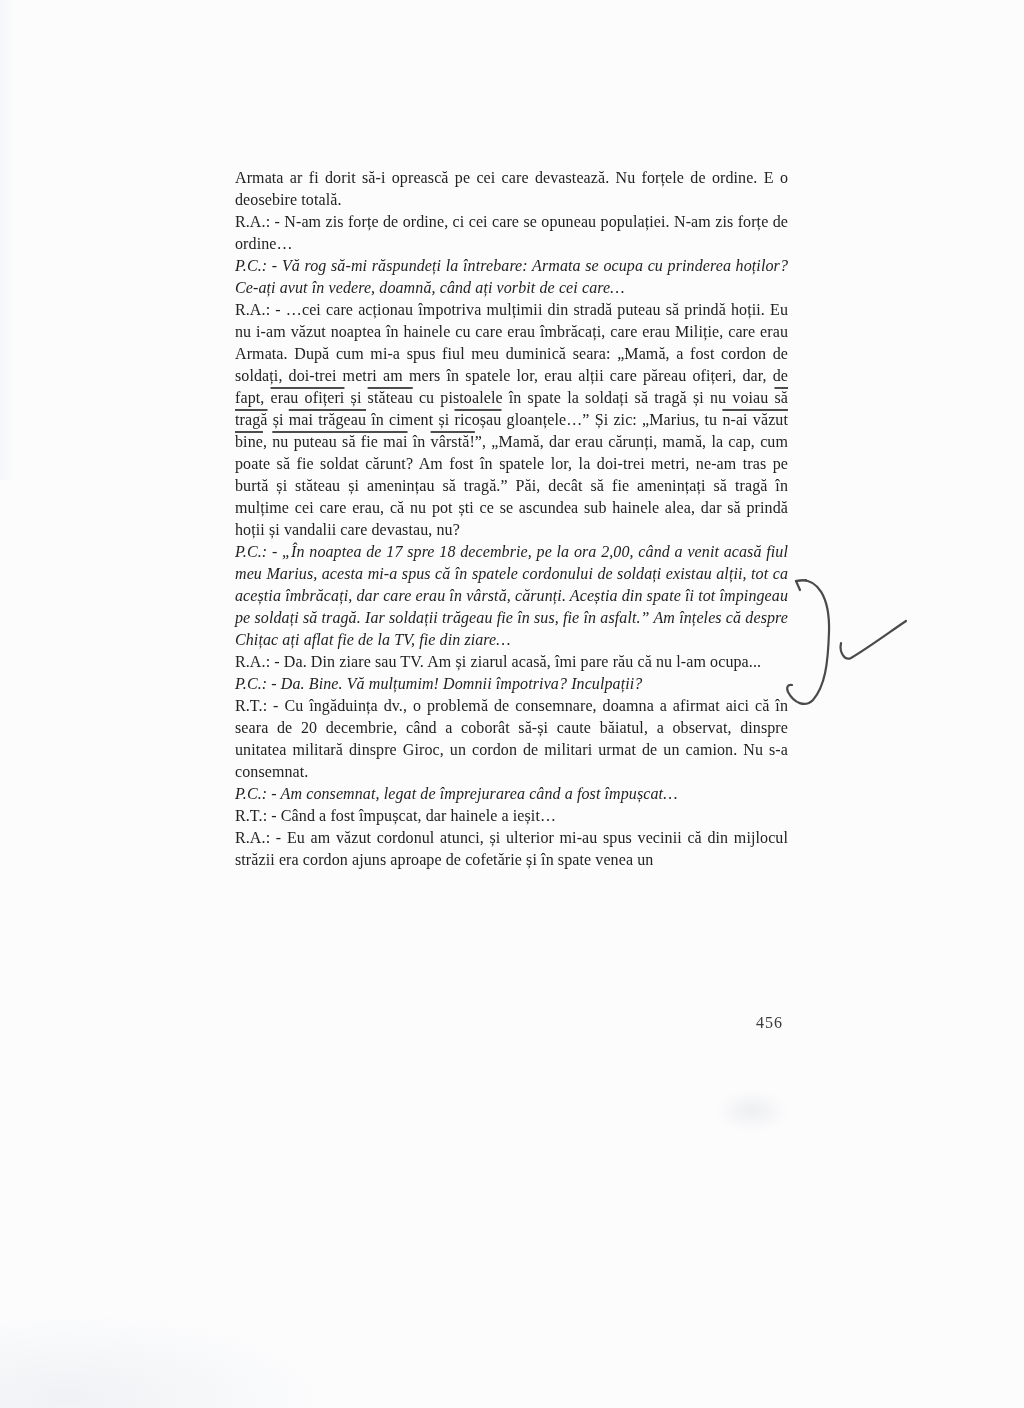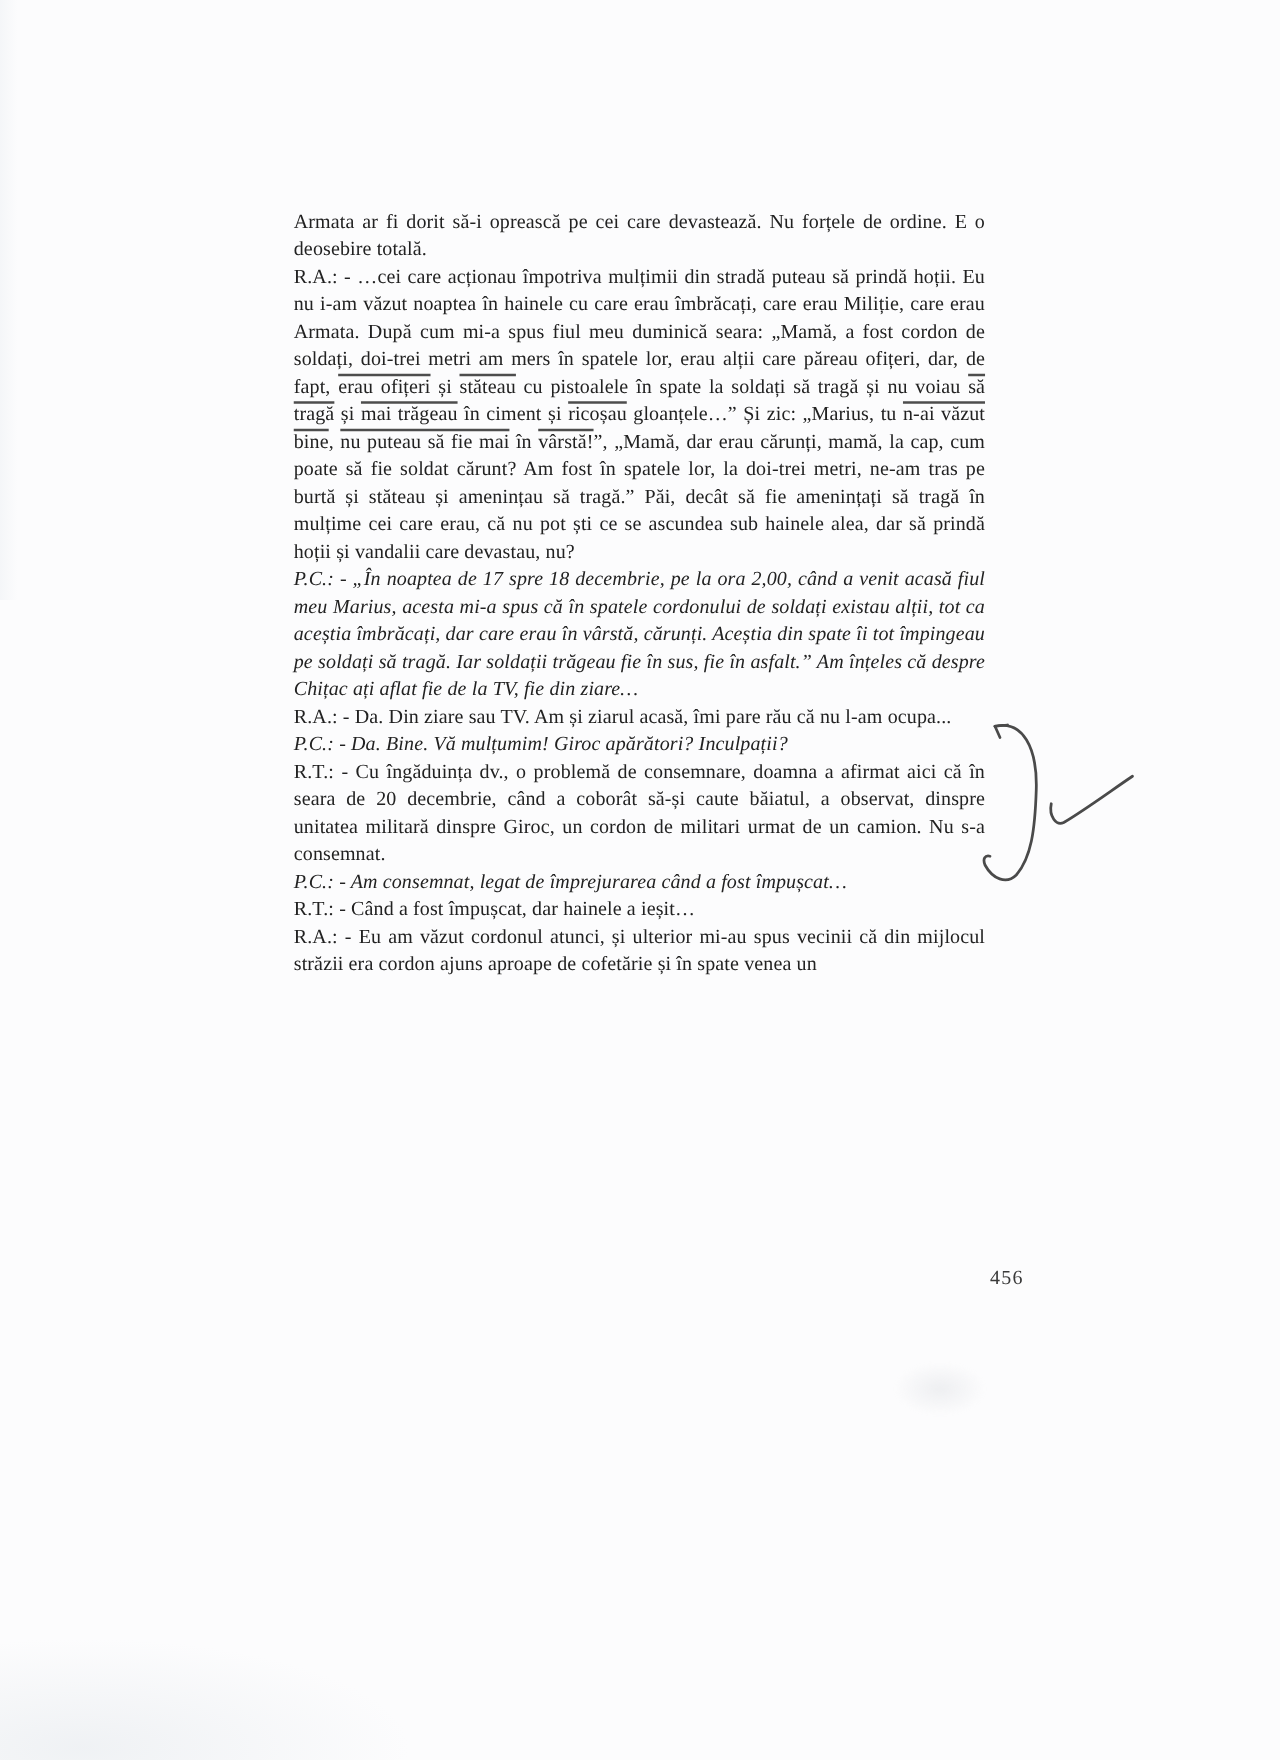--- a/index.html
+++ b/index.html
@@ -46,21 +46,21 @@
     text-underline-offset: 2px;
     text-decoration-color: #4d4d4d;
   }
   .o {
     text-decoration: overline;
     text-decoration-thickness: 1.8px;
     text-decoration-color: #4d4d4d;
   }
   .page-number {
     position: absolute;
-    left: 792px;
+    left: 756px;
     top: 1014px;
     font-size: 16px;
     color: #3a3a3a;
     letter-spacing: 1px;
   }
   .pen-overlay {
     position: absolute; left: 0; top: 0;
     width: 1024px; height: 1408px;
     pointer-events: none;
   }
@@ -69,24 +69,26 @@
 <body>
 
 <div class="sheet">
 
   <div class="edge-left"></div>
   <div class="corner-bottom-left"></div>
   <div class="smudge"></div>
 
   <div class="text-block">
       <p><span>Armata ar fi dorit să-i oprească pe cei care devastează. Nu forțele de ordine. E o deosebire totală.</span></p>
+      <p><span>R.A.: - N-am zis forțe de ordine, ci cei care se opuneau populației. N-am zis forțe de ordine…</span></p>
+      <p class="italic"><span>P.C.: - Vă rog să-mi răspundeți la întrebare: Armata se ocupa cu prinderea hoților? Ce-ați avut în vedere, doamnă, când ați vorbit de cei care…</span></p>
       <p><span>R.A.: - …cei care acționau împotriva mulțimii din stradă puteau să prindă hoții. Eu nu i-am văzut noaptea în hainele cu care erau îmbrăcați, care erau Miliție, care erau Armata. După cum mi-a spus fiul meu duminică seara: </span><span class="u">„Mamă,</span><span> a </span><span class="u">fost cordon</span><span> de </span><span class="u">soldați</span><span>, doi-trei metri </span><span class="u">am mers</span><span> în </span><span class="u">spatele lor</span><span>, </span><span class="u">erau</span><span> </span><span class="u">alții care</span><span> păreau </span><span class="u">ofițeri</span><span>, dar, de fapt, </span><span class="o">erau ofițeri</span><span> și </span><span class="o">stăteau</span><span> cu </span><span class="u">pistoalele în</span><span> spate la </span><span class="u">soldați să tragă</span><span> și </span><span class="u">nu</span><span> voiau </span><span class="o">să tragă</span><span> și </span><span class="o">mai trăgeau</span><span> în </span><span class="u">ciment și</span><span> </span><span class="o">ricoșau</span><span> gloanțele…” Și zic: „Marius, tu </span><span class="o">n-ai văzut bine</span><span>, </span><span class="o">nu puteau să fie mai</span><span> în </span><span class="o">vârstă!</span><span>”, „Mamă, dar erau cărunți, mamă, la cap, cum poate să fie soldat cărunt? Am fost în spatele lor, la doi-trei metri, ne-am tras pe burtă și stăteau și amenințau să tragă.” Păi, decât să fie amenințați să tragă în mulțime cei care erau, că nu pot ști ce se ascundea sub hainele alea, dar să prindă hoții și vandalii care devastau, nu?</span></p>
       <p class="italic"><span>P.C.: - „În noaptea de 17 spre 18 decembrie, pe la ora 2,00, când a venit acasă fiul meu Marius, acesta mi-a spus că în spatele cordonului de soldați existau alții, tot ca aceștia îmbrăcați, dar care erau în vârstă, cărunți. Aceștia din spate îi tot împingeau pe soldați să tragă. Iar soldații trăgeau fie în sus, fie în asfalt.” Am înțeles că despre Chițac ați aflat fie de la TV, fie din ziare…</span></p>
       <p><span>R.A.: - Da. Din ziare sau TV. Am și ziarul acasă, îmi pare rău că nu l-am ocupa...</span></p>
-      <p class="italic"><span>P.C.: - Da. Bine. Vă mulțumim! Giroc apărători? Inculpații?</span></p>
+      <p class="italic"><span>P.C.: - Da. Bine. Vă mulțumim! Domnii împotriva? Inculpații?</span></p>
       <p><span>R.T.: - Cu îngăduința dv., o problemă de consemnare, doamna a afirmat aici că în seara de 20 decembrie, când a coborât să-și caute băiatul, a observat, dinspre unitatea militară dinspre Giroc, un cordon de militari urmat de un camion. Nu s-a consemnat.</span></p>
       <p class="italic"><span>P.C.: - Am consemnat, legat de împrejurarea când a fost împușcat…</span></p>
       <p><span>R.T.: - Când a fost împușcat, dar hainele a ieșit…</span></p>
       <p><span>R.A.: - Eu am văzut cordonul atunci, și ulterior mi-au spus vecinii că din mijlocul străzii era cordon ajuns aproape de cofetărie și în spate venea un</span></p>
     </div>
 
   <div class="page-number">456</div>
 
   <svg class="pen-overlay" viewBox="0 0 1024 1408" xmlns="http://www.w3.org/2000/svg">
 

